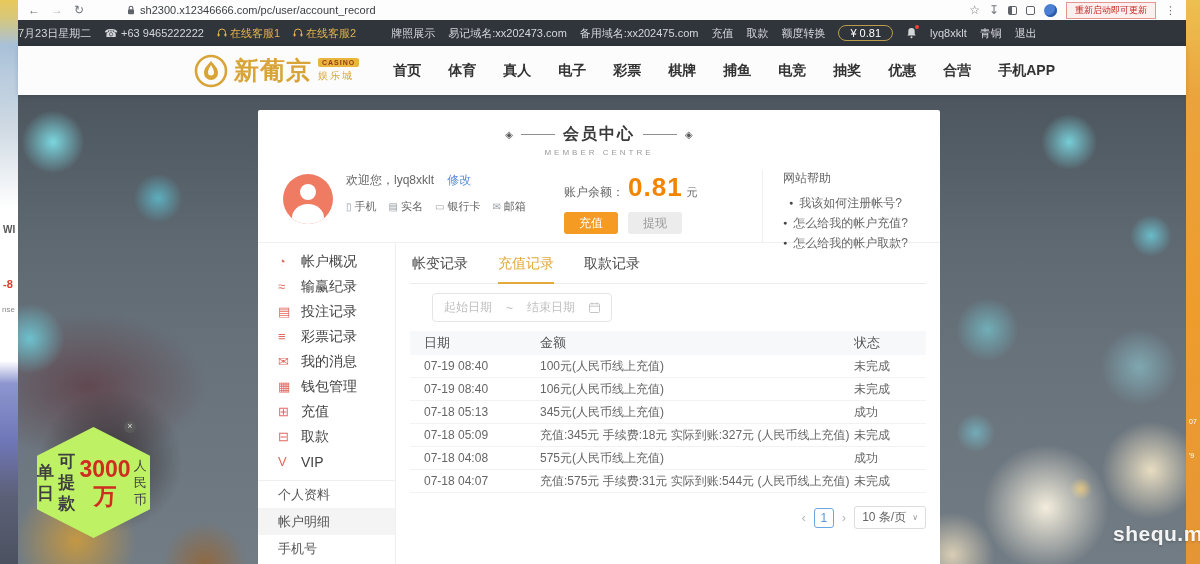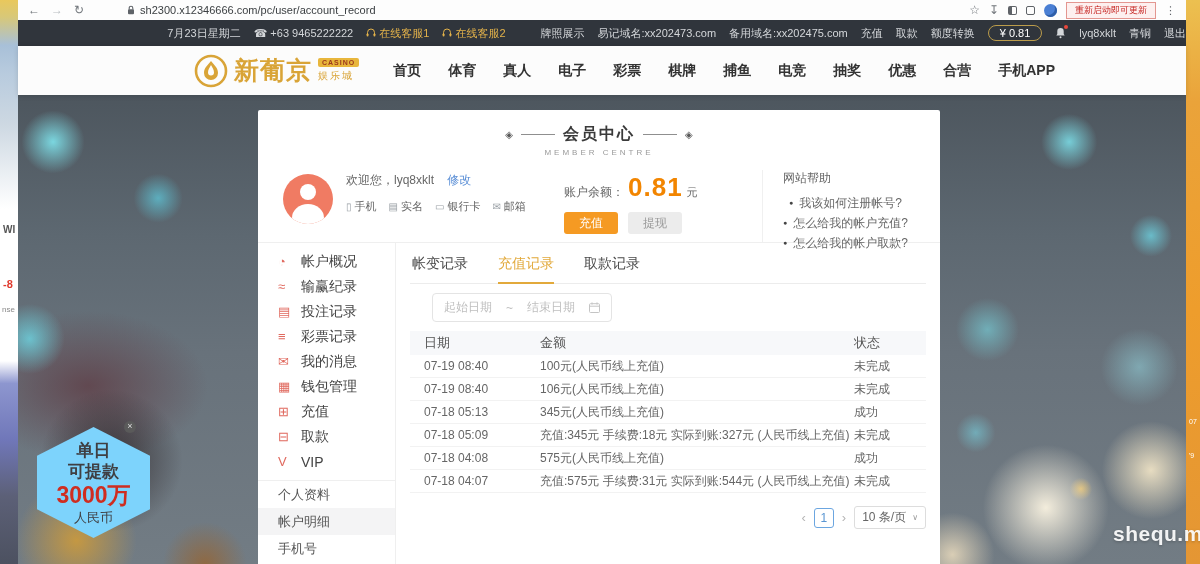--- a/index.html
+++ b/index.html
@@ -25,21 +25,21 @@
   .url-text{font-size:11px;color:#3c4043;}
   .b-spacer{flex:1;}
   .chrome-icons{display:flex;align-items:center;gap:9px;}
   .mini-box{width:9px;height:9px;border:1.5px solid #5f6368;border-radius:2px;display:inline-block;cursor:pointer;}
   .mini-box.split{border-left-width:4px;}
   .profile-dot{width:13px;height:13px;border-radius:50%;background:#4a7fd4;display:inline-block;cursor:pointer;box-shadow:inset -2px -2px 0 #2e5ea8;}
   .update-pill{border:1px solid #e39690;background:#fdf0ef;color:#c5221f;border-radius:0;padding:1px 8px;font-size:9px;white-space:nowrap;cursor:pointer;}
   .vdots{color:#5f6368;font-size:11px;cursor:pointer;}
 
   
-  .black-bar{position:absolute;left:18px;top:20px;width:1168px;height:26px;background:#30353c;display:flex;align-items:center;justify-content:flex-end;gap:13px;font-size:11px;color:#d4d7da;z-index:4;}
+  .black-bar{position:absolute;left:18px;top:20px;width:1168px;height:26px;background:#30353c;display:flex;align-items:center;justify-content:flex-start;gap:13px;font-size:11px;color:#d4d7da;z-index:4;}
   .tb-item{white-space:nowrap;cursor:default;}
   .tb-link{cursor:pointer;}
   .tb-yellow{color:#e3b24a;display:flex;align-items:center;gap:3px;cursor:pointer;}
   .tb-phone{display:flex;align-items:center;gap:3px;}
   .tb-license{margin-left:22px;}
   .tb-pill{border:1px solid #bb9c4b;border-radius:10px;padding:1px 11px;color:#fff;cursor:pointer;}
   .bell-wrap{position:relative;cursor:pointer;display:flex;align-items:center;}
   .bell-dot{position:absolute;right:-2px;top:-2px;width:4px;height:4px;border-radius:50%;background:#e8473c;}
 
   
@@ -131,23 +131,23 @@
   .c-date{width:130px;padding-left:14px;flex:0 0 auto;}
   .c-amount{flex:1;}
   .c-status{width:72px;flex:0 0 auto;}
   .pager{display:flex;justify-content:flex-end;align-items:center;gap:8px;margin-top:13px;font-size:12px;color:#b5b5b5;}
   .pg-arrow{cursor:pointer;font-size:13px;}
   .page-box{width:20px;height:20px;border:1px solid #6ca6e0;color:#5a96d2;border-radius:3px;display:flex;align-items:center;justify-content:center;cursor:pointer;}
   .page-size{border:1px solid #ddd;border-radius:3px;padding:2px 7px;color:#666;display:flex;gap:6px;align-items:center;cursor:pointer;}
   .caret{font-size:8px;color:#999;}
 
   
-  .hexagon{position:absolute;left:37px;top:427px;width:113px;height:111px;background:#7dd3fc;z-index:6;cursor:pointer;
+  .hexagon{position:absolute;left:37px;top:427px;width:113px;height:111px;background:#bef264;z-index:6;cursor:pointer;
     clip-path:polygon(50% 0,100% 26%,100% 74%,50% 100%,0 74%,0 26%);
-    display:flex;flex-direction:column;align-items:center;justify-content:center;text-align:center;}
+    display:flex;flex-direction:row;align-items:center;justify-content:center;text-align:center;}
   .hex-l1,.hex-l2{font-size:17px;font-weight:bold;color:#3f3f42;line-height:21px;}
   .hex-amount{font-size:23px;font-weight:bold;color:#cf2d20;line-height:27px;}
   .hex-l4{font-size:13px;color:#3f3f42;line-height:17px;}
   .hex-close{position:absolute;left:124px;top:421px;width:12px;height:12px;background:#5a5a5a;border-radius:50%;color:#ddd;font-size:9px;line-height:11px;text-align:center;z-index:7;cursor:pointer;}
 
   .watermark{position:absolute;left:1113px;top:522px;font-size:21px;font-weight:bold;color:rgba(255,255,255,.92);z-index:6;letter-spacing:.5px;text-shadow:0 1px 3px rgba(0,0,0,.25);}
 </style>
 </head>
 <body>
 

